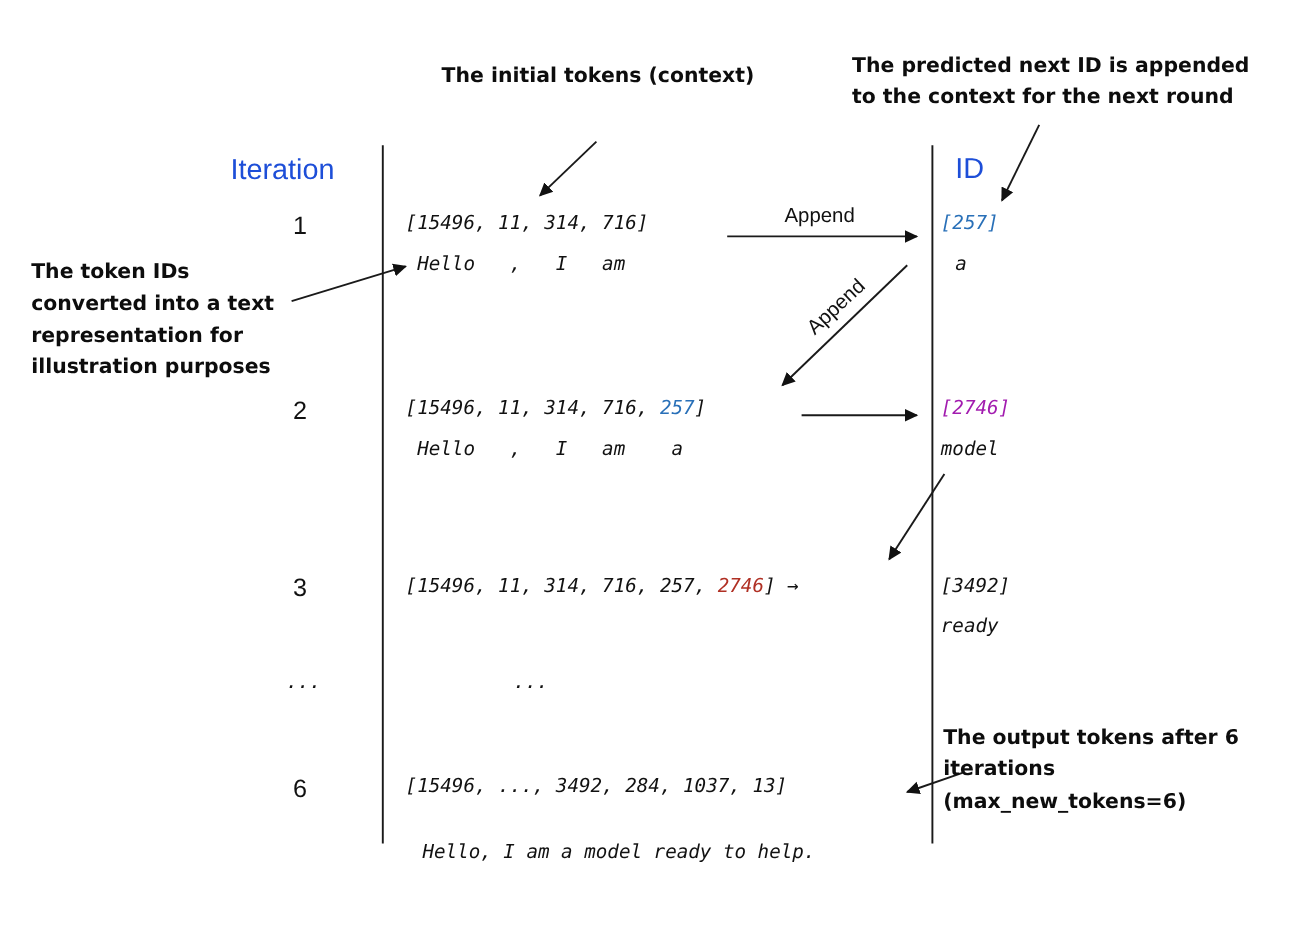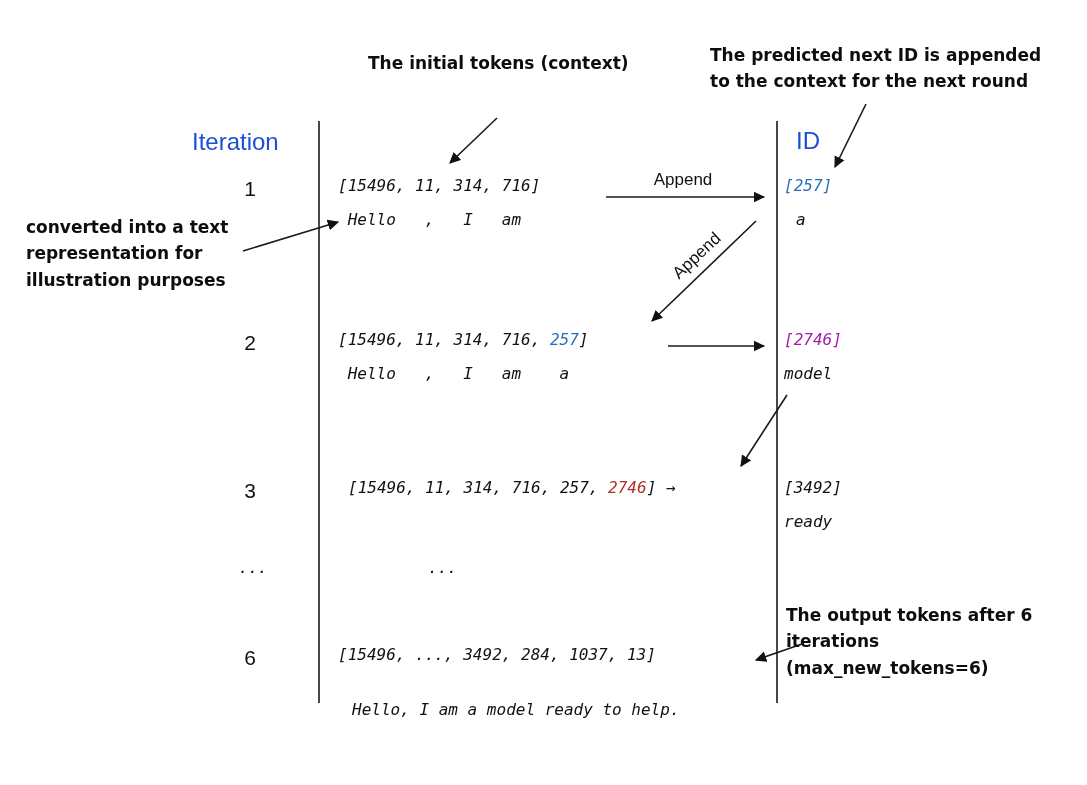--- a/index.html
+++ b/index.html
@@ -31,21 +31,21 @@
   .lbl { position:absolute; font-size:17px; color:#111; text-align:center; }
   .lbl-predict { left:628px; top:170px; width:110px; }
   .lbl-append  { left:650px; top:246px; width:94px; transform:rotate(-43deg); }
 
   .iter-1 { top:177px; } .tok-1 { left:338px; top:176px; } .dec-1 { left:338px; top:210px; }
   .id-1 { left:784px; top:176px; } .word-1 { left:796px; top:210px; }
 
   .iter-2 { top:331px; } .tok-2 { left:338px; top:330px; } .dec-2 { left:338px; top:364px; }
   .id-2 { left:784px; top:330px; } .word-2 { left:784px; top:364px; }
 
-  .iter-3 { top:479px; } .tok-3 { left:348px; top:478px; } .dec-3 { left:338px; top:512px; }
+  .iter-3 { top:479px; } .tok-3 { left:338px; top:478px; } .dec-3 { left:338px; top:512px; }
   .id-3 { left:784px; top:478px; } .word-3 { left:784px; top:512px;text-align:center; }
 
   .iter-dots { left:225px; top:558px; width:56px; text-align:center; }
   .tok-dots  { left:428px; top:558px; }
 
   .iter-6 { top:646px; } .tok-6 { left:338px; top:645px; }
 
   .final { left:352px; top:700px; }
 </style>
 </head>
@@ -77,20 +77,21 @@
   <div class="ann ann-initial">
     <div>The initial tokens (context)</div>
   </div>
 
   <div class="ann ann-predicted">
     <div>The predicted next ID is appended</div>
     <div>to the context for the next round</div>
   </div>
 
   <div class="ann ann-tokenids">
+    <div>The token IDs</div>
     <div>converted into a text</div>
     <div>representation for</div>
     <div>illustration purposes</div>
   </div>
 
   <div class="ann ann-output">
     <div>The output tokens after 6</div>
     <div>iterations (max_new_tokens=6)</div>
   </div>
 

